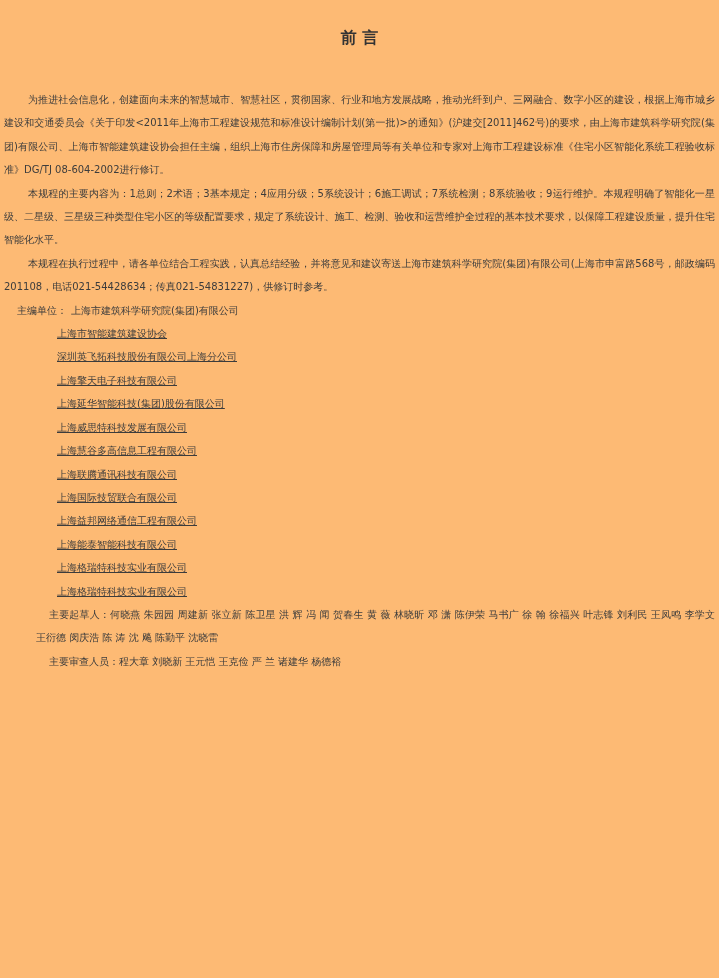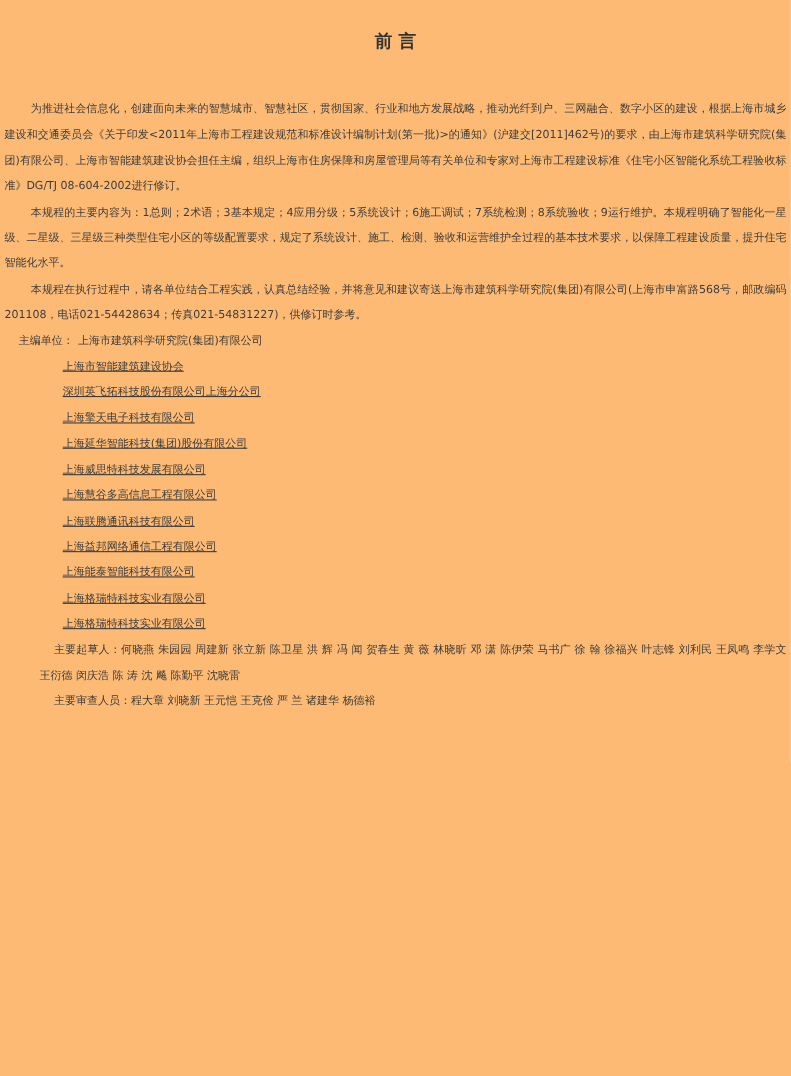--- a/index.html
+++ b/index.html
@@ -60,20 +60,21 @@
     </div>
 
     <div class="unit-block">
       <div>
           <div class="unit-cont">深圳英飞拓科技股份有限公司上海分公司</div>
           <div class="unit-cont">上海擎天电子科技有限公司</div>
           <div class="unit-cont">上海延华智能科技(集团)股份有限公司</div>
           <div class="unit-cont">上海威思特科技发展有限公司</div>
           <div class="unit-cont">上海慧谷多高信息工程有限公司</div>
           <div class="unit-cont">上海联腾通讯科技有限公司</div>
+          <div class="unit-cont">上海国际技贸联合有限公司</div>
           <div class="unit-cont">上海益邦网络通信工程有限公司</div>
           <div class="unit-cont">上海能泰智能科技有限公司</div>
           <div class="unit-cont">上海格瑞特科技实业有限公司</div>
           <div class="unit-cont">上海格瑞特科技实业有限公司</div>
         </div>
     </div>
 
     <p class="para hang">主要起草人：何晓燕 朱园园 周建新 张立新 陈卫星 洪 辉 冯 闻 贺春生 黄 薇 林晓昕 邓 潇 陈伊荣 马书广 徐 翰 徐福兴 叶志锋 刘利民 王凤鸣 李学文 王衍德 闵庆浩 陈 涛 沈 飚 陈勤平 沈晓雷</p>
     <p class="para hang">主要审查人员：程大章 刘晓新 王元恺 王克俭 严 兰 诸建华 杨德裕</p>
   </div>

